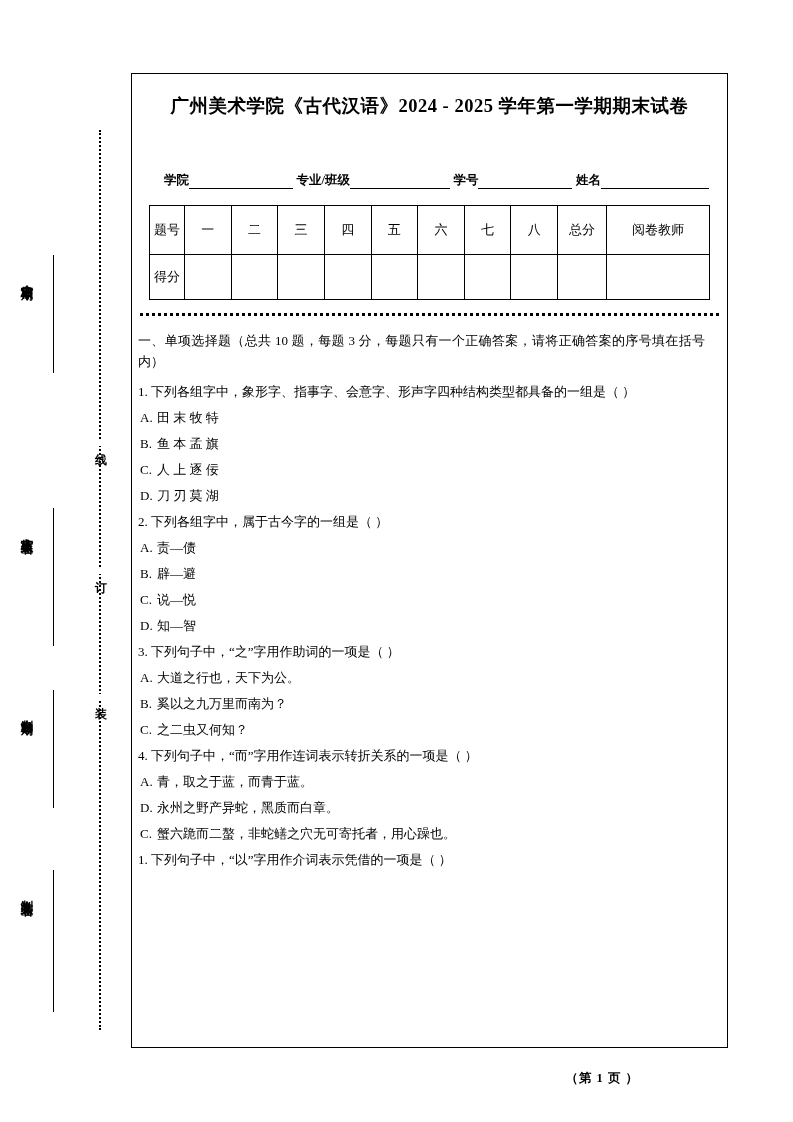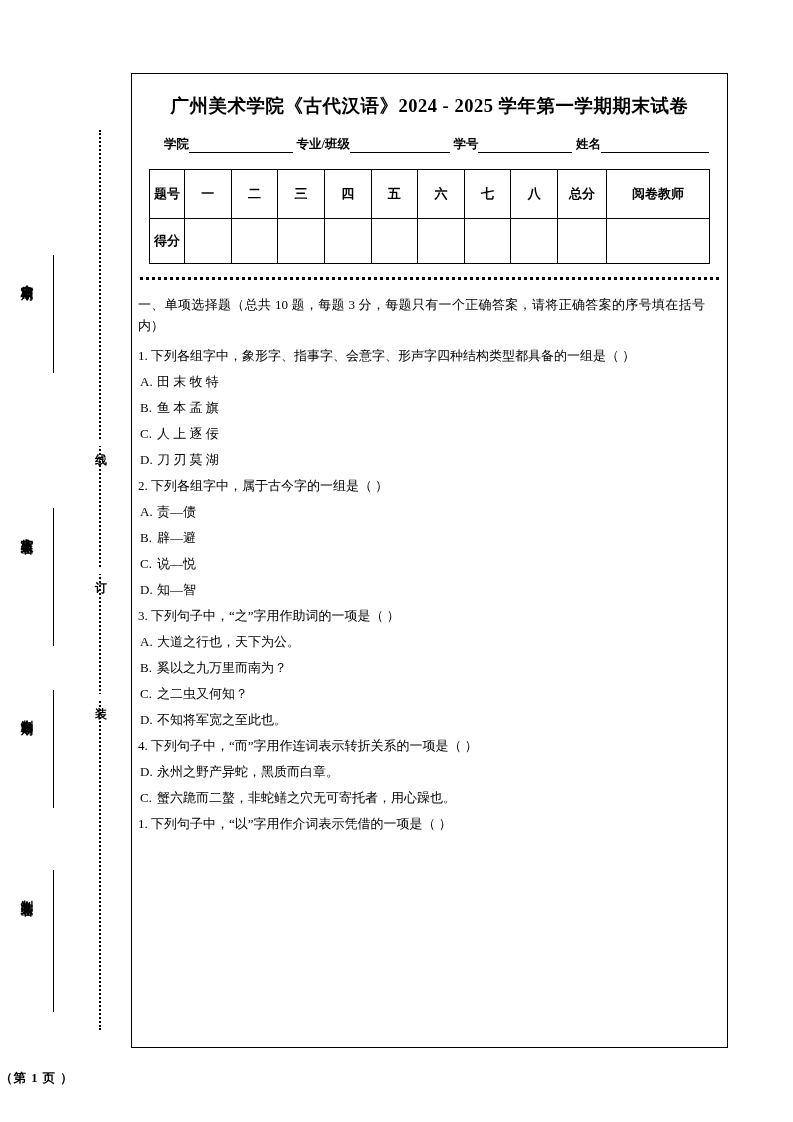--- a/index.html
+++ b/index.html
@@ -87,20 +87,21 @@
   .id-row {
     display: flex;
     align-items: flex-end;
     margin: 18px 18px 0 32px;
     font-size: 12.5px;
   }
   .id-field {
     display: flex;
     align-items: flex-end;
     white-space: nowrap;
+    margin-top: 36px;
   }
   .id-label { font-weight: bold; font-size: 12.5px; }
   .id-blank {
     border-bottom: 1px solid #000;
     height: 13px;
   }
   .b1 { width: 104px; }
   .b2 { width: 100px; }
   .b3 { width: 94px; }
   .b4 { width: 108px; }
@@ -112,21 +113,20 @@
     margin: 16px auto 0 auto;
     width: 561px;
     table-layout: fixed;
   }
   .score-table td {
     border: 1px solid #000;
     text-align: center;
     vertical-align: middle;
     font-size: 13px;
     font-family: "Liberation Serif", "DejaVu Serif", serif;
-    font-weight: bold;
   }
   .score-table td.head-label {
     width: 30px;
     line-height: 1.05;
     padding: 4px 2px;
     font-size: 13px;
   }
   .score-table td.num-head { padding: 7px 0; height: 34px; }
   .score-table td.total-head { width: 48px; }
   .score-table td.teacher-head {
@@ -165,21 +165,21 @@
     margin-top: 13px;
     margin-left: 2px;
   }
   .opt-key { display: inline-block; min-width: 17px; }
 
   .footer {
     position: absolute;
     left: 0;
     top: 1070px;
     width: 639px;
-    text-align: left;
+    text-align: right;
     font-size: 12.5px;
     font-weight: bold;
     letter-spacing: 1px;
   }
 </style>
 </head>
 <body>
 
 <div class="margin-col">
   <div>
@@ -301,27 +301,27 @@
       <div class="q-stem">3. 下列句子中，“之”字用作助词的一项是（   ）</div>
       <div class="q-opt">
         <span class="opt-key">A.</span><span>大道之行也，天下为公。</span>
       </div>
       <div class="q-opt">
         <span class="opt-key">B.</span><span>奚以之九万里而南为？</span>
       </div>
       <div class="q-opt">
         <span class="opt-key">C.</span><span>之二虫又何知？</span>
       </div>
-      <div class="q-opt">
-        <span class="opt-key">D.</span><span>不知将军宽之至此也。</span>
-      </div>
     </div>
 
     <div>
       <div class="q-stem">4. 下列句子中，“而”字用作连词表示转折关系的一项是（   ）</div>
+      <div class="q-opt">
+        <span class="opt-key">A.</span><span>青，取之于蓝，而青于蓝。</span>
+      </div>
       <div class="q-opt">
         <span class="opt-key">D.</span><span>永州之野产异蛇，黑质而白章。</span>
       </div>
       <div class="q-opt">
         <span class="opt-key">C.</span><span>蟹六跪而二螯，非蛇鳝之穴无可寄托者，用心躁也。</span>
       </div>
     </div>
 
     <div>
       <div class="q-stem">1. 下列句子中，“以”字用作介词表示凭借的一项是（   ）</div>

